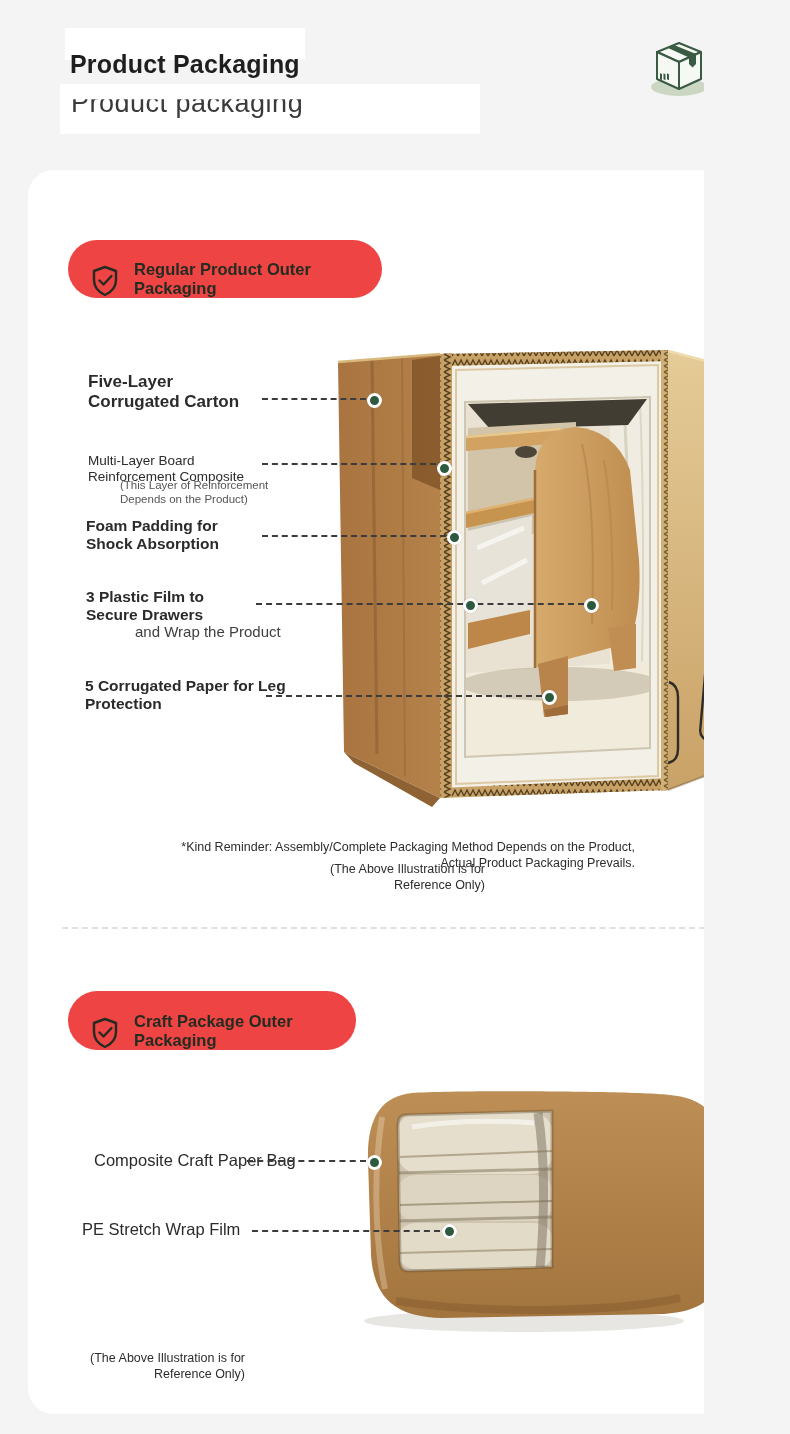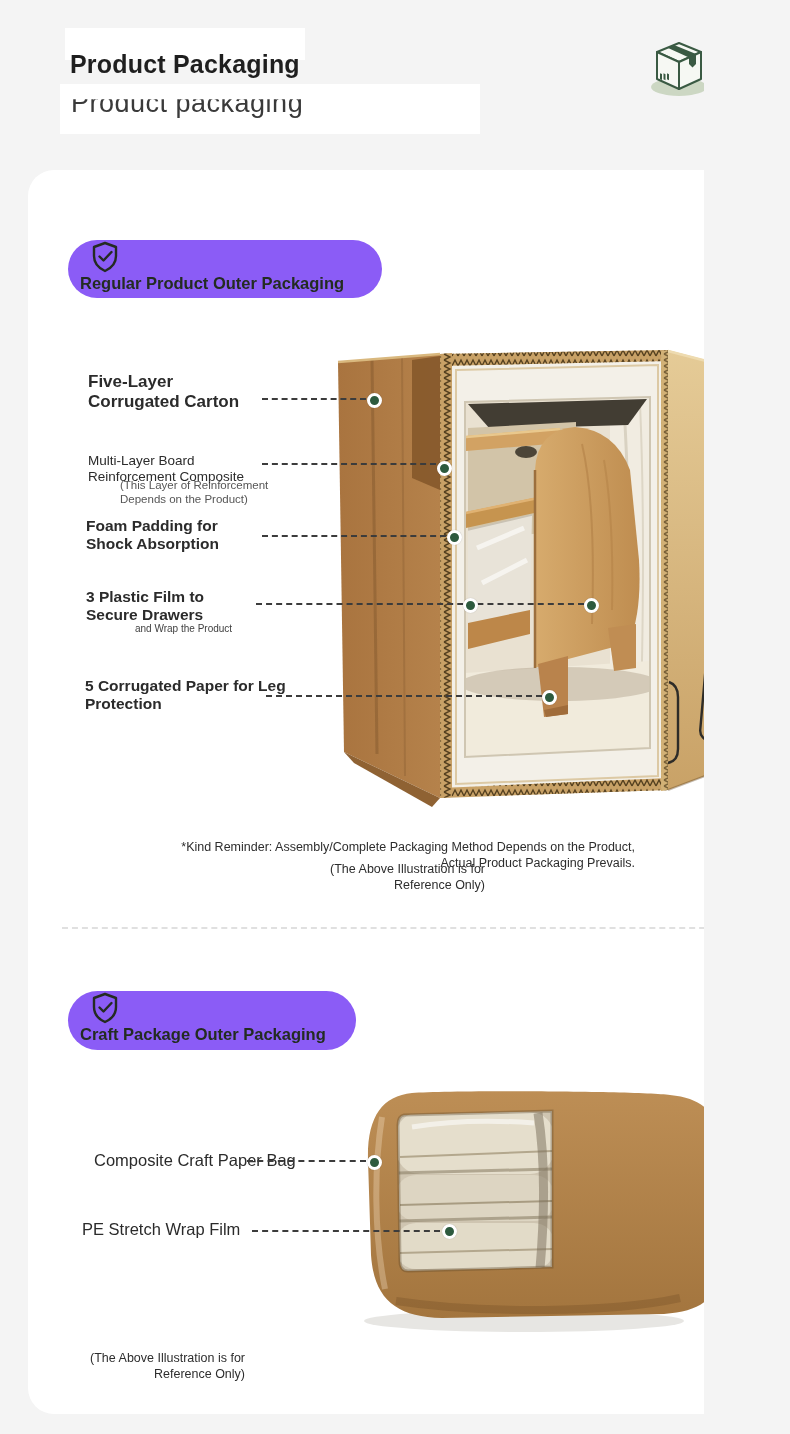--- a/index.html
+++ b/index.html
@@ -10,21 +10,21 @@
   
   .white-patch{position:absolute;background:#ffffff;}
   .page-title{position:absolute;left:70px;top:50px;font-size:25px;font-weight:700;color:#1e1e1e;letter-spacing:.2px;}
   .echo-title{position:absolute;left:71px;top:88px;font-size:27px;font-weight:400;color:#3a3a3a;
               clip-path:inset(36% 0 0 0);letter-spacing:.5px;}
 
   
   .card{position:absolute;left:28px;top:170px;width:734px;height:1244px;background:#ffffff;border-radius:26px;}
 
   
-  .badge{position:absolute;display:flex;align-items:flex-start;background:#8b5cf6;border-radius:30px;flex-direction:column;}
+  .badge{position:absolute;display:flex;align-items:flex-end;background:#ef4444;border-radius:30px;}
   .badge .txt{font-size:16.5px;font-weight:700;color:#232c21;line-height:1.15;padding-left:12px;padding-right:18px;}
   .badge1{left:68px;top:240px;width:314px;height:58px;}
   .badge2{left:68px;top:991px;width:288px;height:59px;}
   .badge .ic{margin-left:20px;flex:0 0 auto;display:flex;}
 
   
   .lbl{position:absolute;color:#2b2b2b;font-weight:600;line-height:1.18;}
   .sub{position:absolute;color:#565656;font-weight:400;line-height:1.22;margin-left:20px;}
 
   
@@ -177,21 +177,21 @@
   <div class="lbl" style="left:88px;top:453px;width:196px;font-size:13.5px;font-weight:500;">Multi-Layer Board Reinforcement Composite</div>
   <div class="sub" style="left:100px;top:478px;width:175px;font-size:11.5px;">(This Layer of Reinforcement Depends on the Product)</div>
   <div class="dash" style="left:262px;top:463px;width:174px;"></div>
   <div class="dot" style="left:437px;top:461px;"></div>
 
   <div class="lbl" style="left:86px;top:517px;width:170px;font-size:15.5px;">Foam Padding for Shock Absorption</div>
   <div class="dash" style="left:262px;top:535px;width:184px;"></div>
   <div class="dot" style="left:447px;top:530px;"></div>
 
   <div class="lbl" style="left:86px;top:588px;width:170px;font-size:15.5px;">3 Plastic Film to Secure Drawers</div>
-  <div class="sub" style="left:115px;top:623px;width:180px;font-size:10px;color:#3f3f3f;">and Wrap the Product</div>
+  <div class="sub" style="left:115px;top:623px;width:180px;font-size:15px;color:#3f3f3f;">and Wrap the Product</div>
   <div class="dash" style="left:256px;top:603px;width:328px;"></div>
   <div class="dot" style="left:463px;top:598px;"></div>
   <div class="dot" style="left:584px;top:598px;"></div>
 
   <div class="lbl" style="left:85px;top:677px;width:210px;font-size:15.5px;">5 Corrugated Paper for Leg Protection</div>
   <div class="dash" style="left:266px;top:695px;width:276px;"></div>
   <div class="dot" style="left:542px;top:690px;"></div>
 
   <div class="note" style="left:155px;top:840px;width:480px;">*Kind Reminder: Assembly/Complete Packaging Method Depends on the Product, Actual Product Packaging Prevails.</div>
   <div class="note" style="left:320px;top:862px;width:165px;">(The Above Illustration is for Reference Only)</div>

